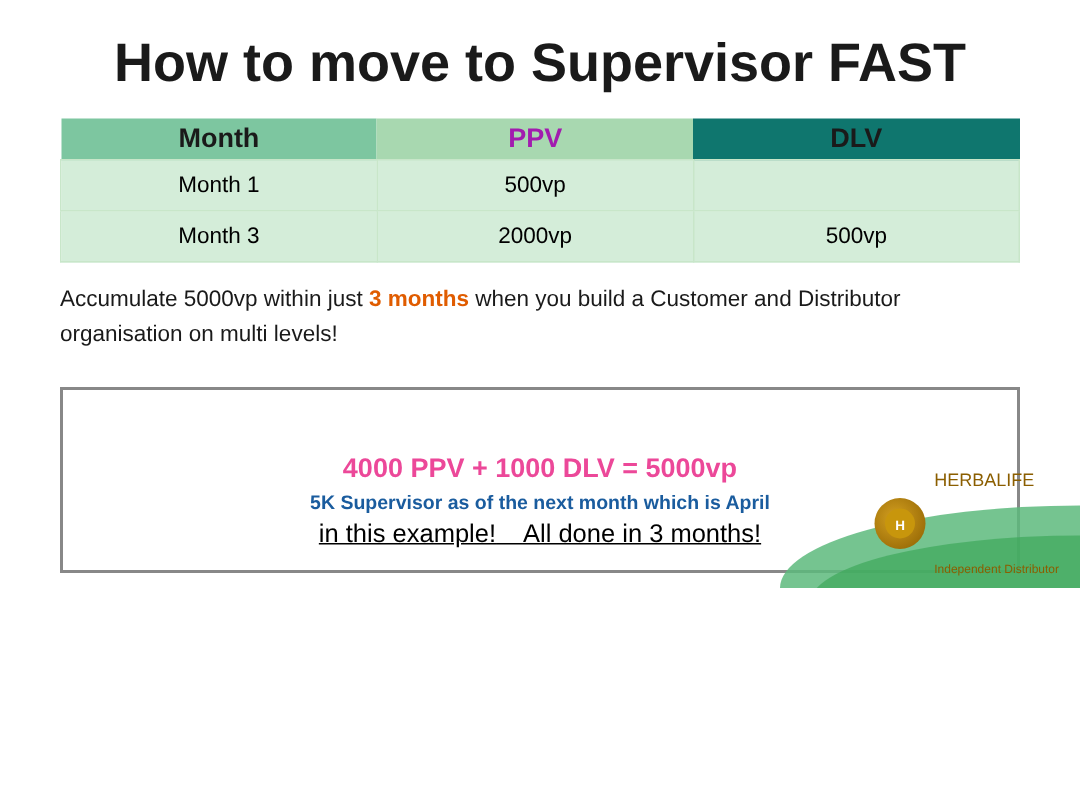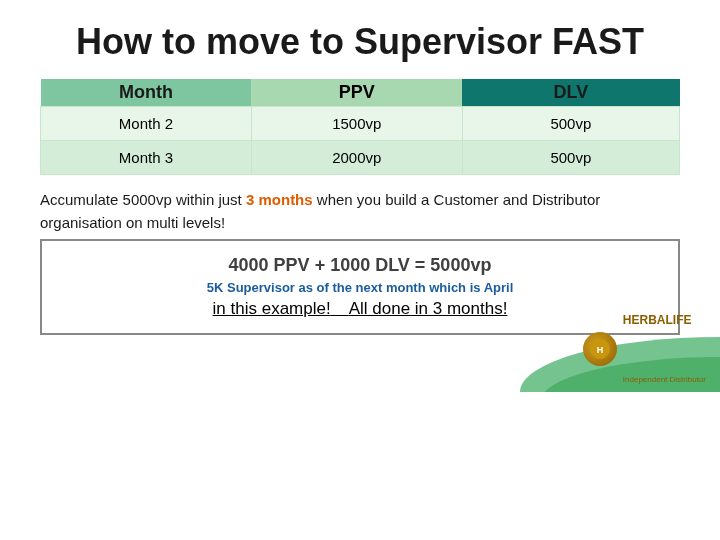--- a/index.html
+++ b/index.html
@@ -48,21 +48,21 @@
     }
 
     .th-month {
       background-color: #7dc6a0;
       color: #1a1a1a;
       width: 33%;
     }
 
     .th-ppv {
       background-color: #a8d8b0;
-      color: #000000;
+      color: #a21caf;
       width: 33%;
     }
 
     .th-dlv {
       background-color: #0f766e;
       color: #1a1a1a;
       width: 34%;
     }
 
     .table tbody tr td {
@@ -93,41 +93,42 @@
 
     .td-dlv {
       text-align: left;
       padding-left: 20px;
     }
 
     .accumulate-text {
       font-size: 15px;
       color: #1a1a1a;
       line-height: 1.5;
-      margin-bottom: 5px;
+      margin-bottom: 24px;
       text-align: left;
     }
 
     .accumulate-text .highlight {
       color: #e05c00;
       font-weight: bold;
     }
 
     .bottom-box {
       border: 2px solid #888;
       padding: 14px 18px;
       text-align: center;
       background: #ffffff;
     }
 
     .bottom-line1 {
       font-size: 18px;
       font-weight: bold;
-      color: #404040;
+      color: #ec4899;
       margin-bottom: 4px;
+      margin-top: 28px;
     }
 
     .bottom-line2 {
       font-size: 13px;
       font-weight: bold;
       color: #1a5c9e;
       margin-bottom: 4px;
     }
 
     .herbalife-logo {
@@ -161,24 +162,24 @@
   <div class="table-container">
     <table class="table">
       <thead>
         <tr>
           <th class="th-month">Month</th>
           <th class="th-ppv">PPV</th>
           <th class="th-dlv">DLV</th>
         </tr>
       </thead>
       <tbody>
-        <tr class="row-even">
-          <td class="td-month">Month 2</td>
-          <td class="td-ppv">1500vp</td>
-          <td class="td-dlv">500vp</td>
+        <tr class="row-odd">
+          <td class="td-month">Month 1</td>
+          <td class="td-ppv">500vp</td>
+          <td class="td-dlv"></td>
         </tr>
         <tr class="row-odd">
           <td class="td-month">Month 3</td>
           <td class="td-ppv">2000vp</td>
           <td class="td-dlv">500vp</td>
         </tr>
       </tbody>
     </table>
   </div>
 
@@ -204,18 +205,18 @@
   </div>
 
   <div class="herbalife-logo">
     <div class="logo-circle">
       <svg width="22" height="22" viewBox="0 0 22 22">
         <circle cx="11" cy="11" r="10" fill="#c8960c"></circle>
         <text x="11" y="15" text-anchor="middle" font-size="9" fill="white" font-weight="bold">H</text>
       </svg>
     </div>
     <div style="text-align:left;">
-      <div style="font-size:12px;font-weight:bold;color:#8b5e00;">HERBALIFE</div>
+      <div style="font-size:12px;font-weight:normal;color:#8b5e00;">HERBALIFE</div>
       <div style="font-size:8px;color:#8b5e00;margin-top:48px;">Independent Distributor</div>
     </div>
   </div>
 
 </div>
 
 </body></html>

